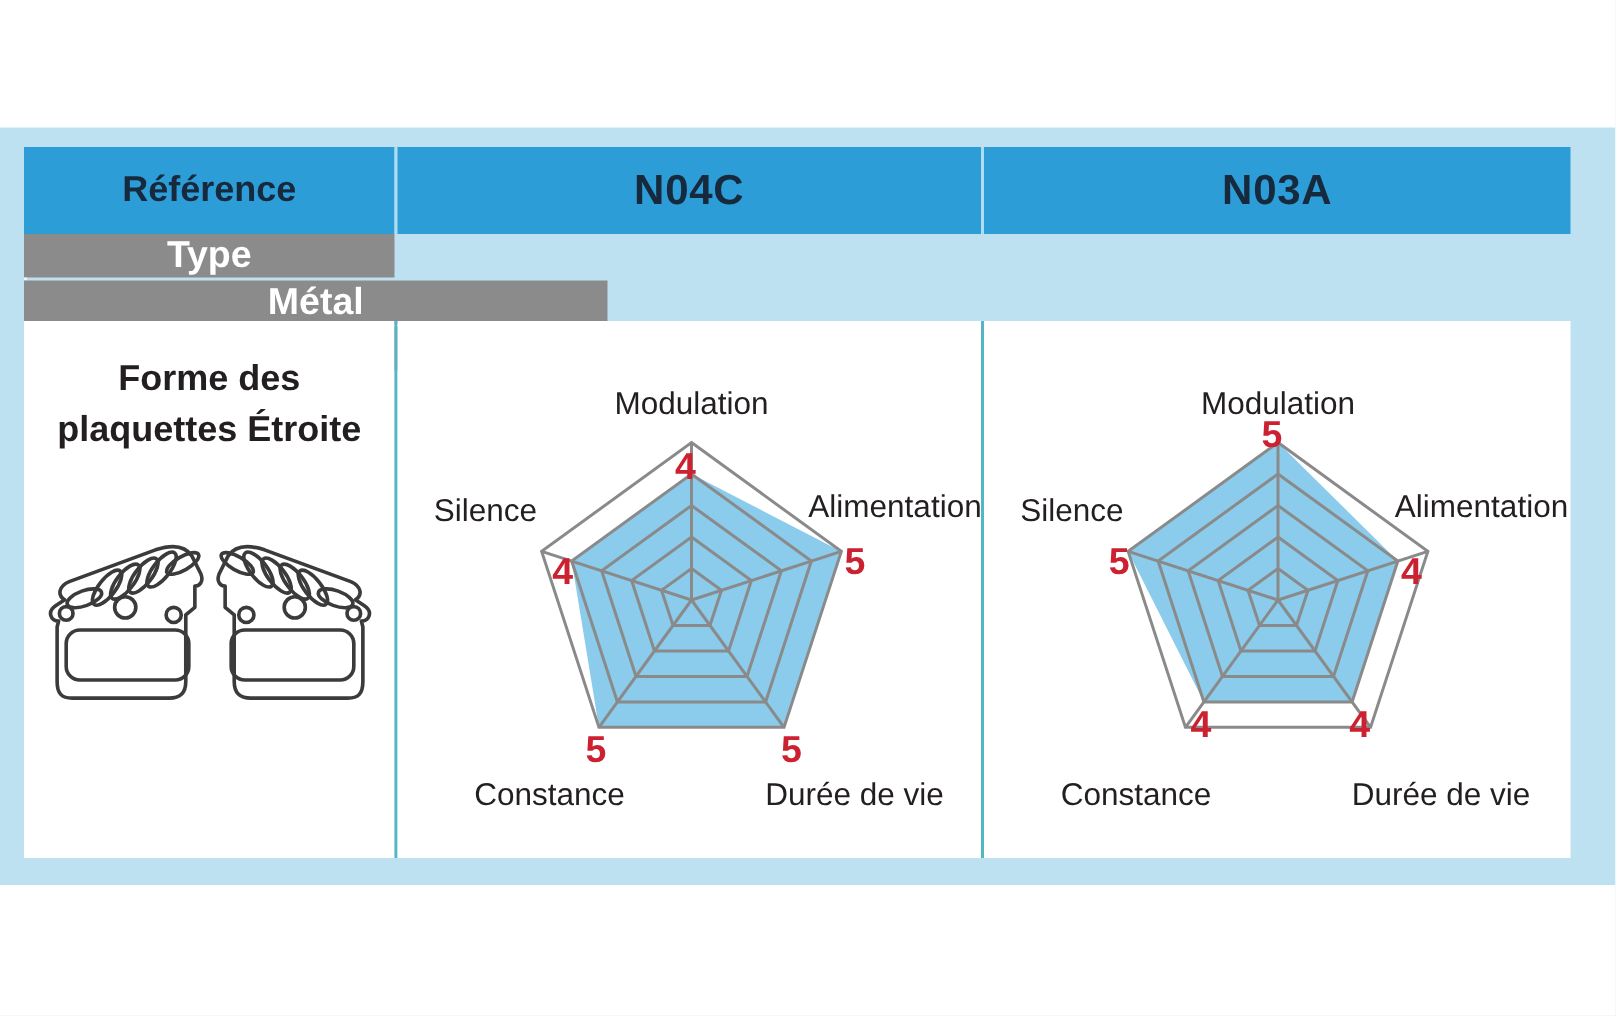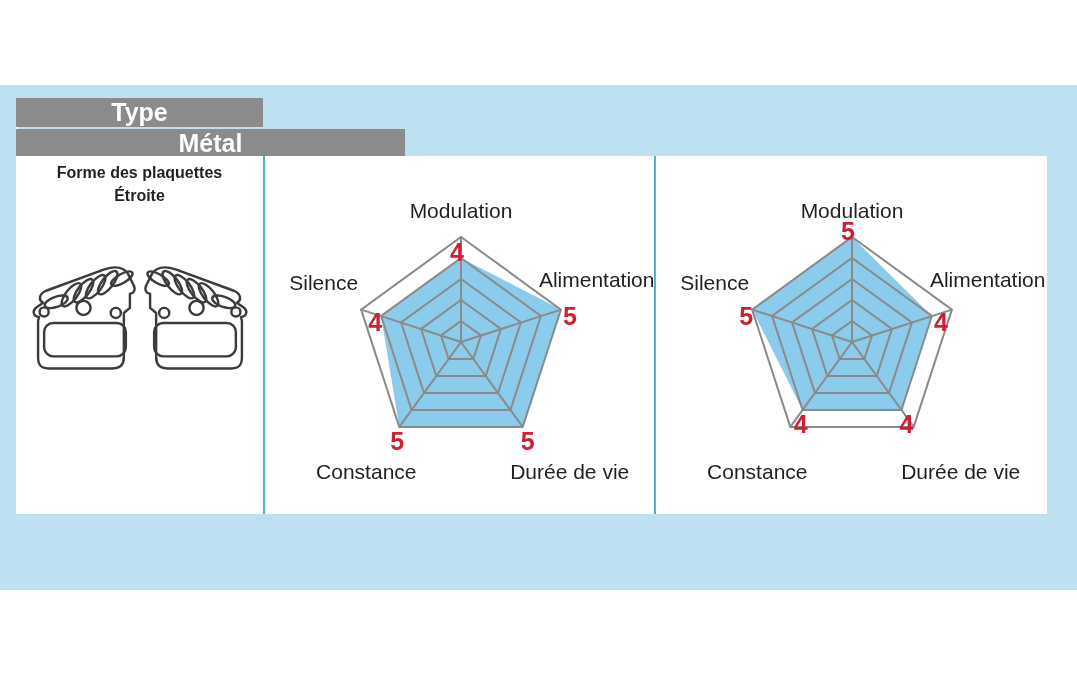--- a/index.html
+++ b/index.html
@@ -22,35 +22,42 @@
   .vdiv{width:2px;flex:0 0 2px;}
   .vdiv.pale-blue{background:#aedcf0;}
   .vdiv.pale-white{background:#eef5f7;}
   .vdiv.teal{background:var(--teal);}
   .blue-cell{background:var(--blue);color:var(--navy);font-weight:bold;}
   .ref-label{font-size:24px;}
   .code-label{font-size:28px;letter-spacing:.5px;}
   .gray-cell{background:var(--gray);color:#ffffff;font-weight:bold;font-size:25px;}
   .body-cell{background:#ffffff;}
   .shape-cell{flex-direction:column;justify-content:flex-start;}
-  .shape-label{margin-top:6px;max-width:218px;text-align:center;color:var(--ink);
-               font-size:16px;font-weight:bold;line-height:1.42;}
+  .shape-label{margin-top:22px;max-width:218px;text-align:center;color:var(--ink);
+               font-size:24px;font-weight:bold;line-height:1.42;}
   .pads-svg{margin-top:58px;}
   .chart-cell{position:relative;}
   .radar{position:absolute;left:0;top:0;overflow:visible;}
   .axis-label{font-size:21px;fill:var(--ink);}
   .value-label{font-size:25px;font-weight:bold;fill:var(--red);}
 </style>
 </head>
 <body>
 
 <div class="page">
   <div class="band">
     <div class="tbl">
 
+      <div class="row r-head">
+        <div class="cell c1 blue-cell ref-label">Référence</div>
+        <div class="vdiv pale-blue"></div>
+        <div class="cell c2 blue-cell code-label">N04C</div>
+        <div class="vdiv pale-blue"></div>
+        <div class="cell c3 blue-cell code-label">N03A</div>
+      </div>
 
       <div class="row r-type">
         <div class="cell c1 gray-cell">Type</div>
         <div class="vdiv pale-white"></div>
         <div class="cell c2 gray-cell">Métal</div>
         <div class="vdiv pale-white"></div>
         <div class="cell c3 gray-cell">Étroite</div>
       </div>
 
       <div class="row r-body">

